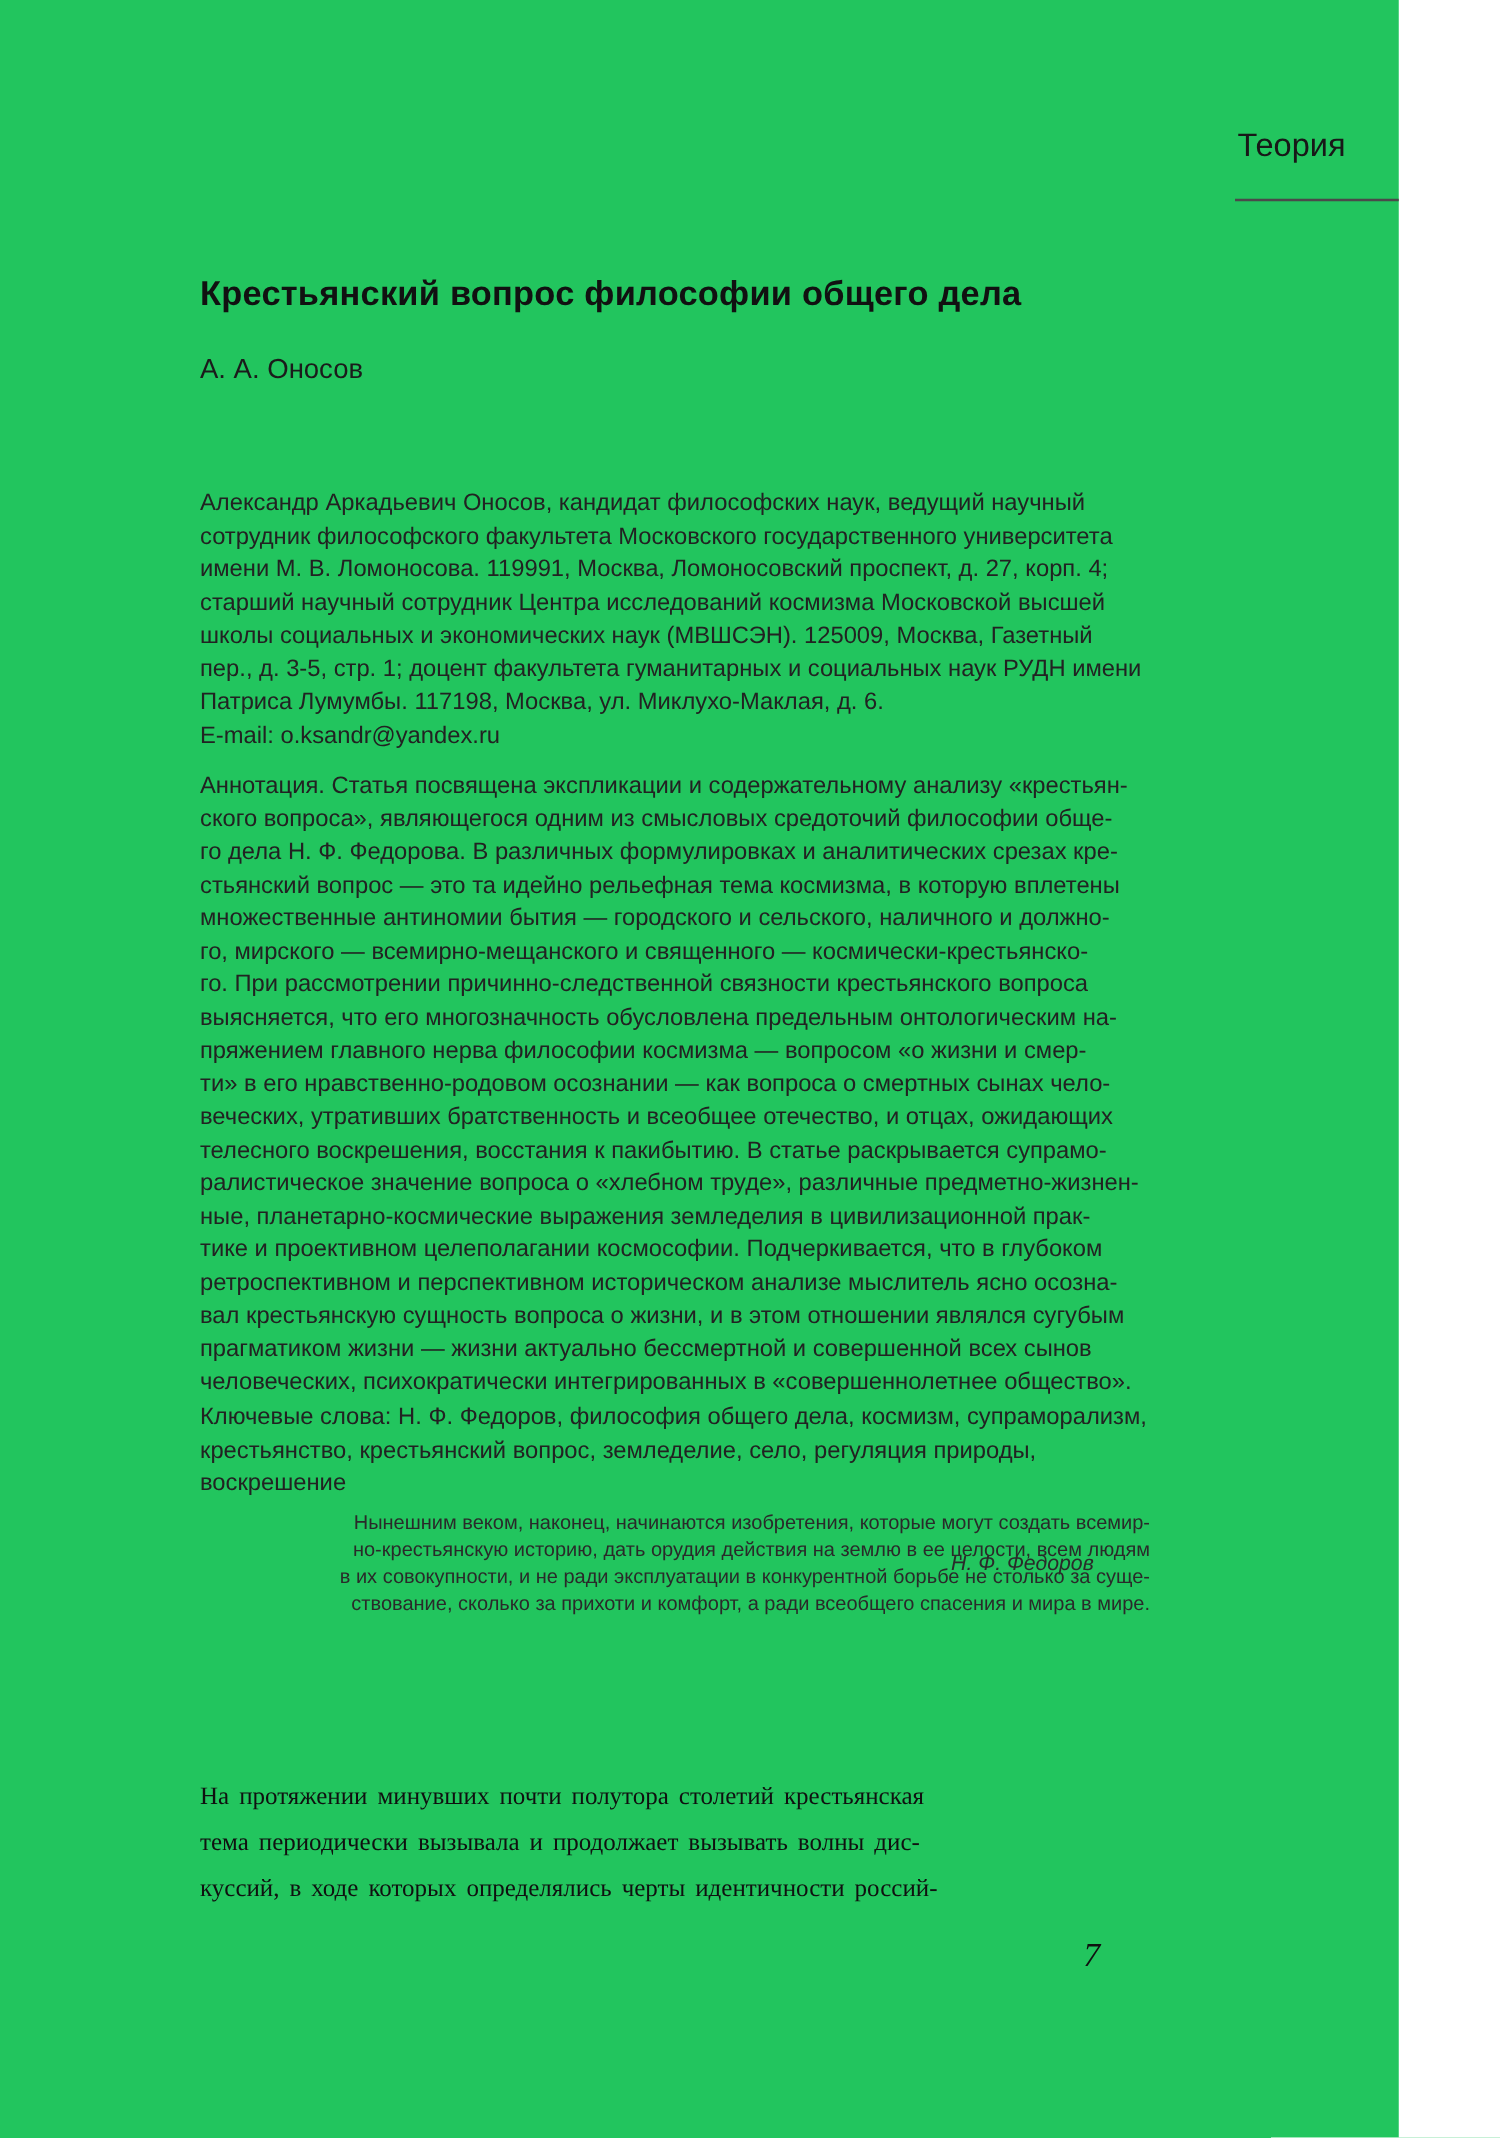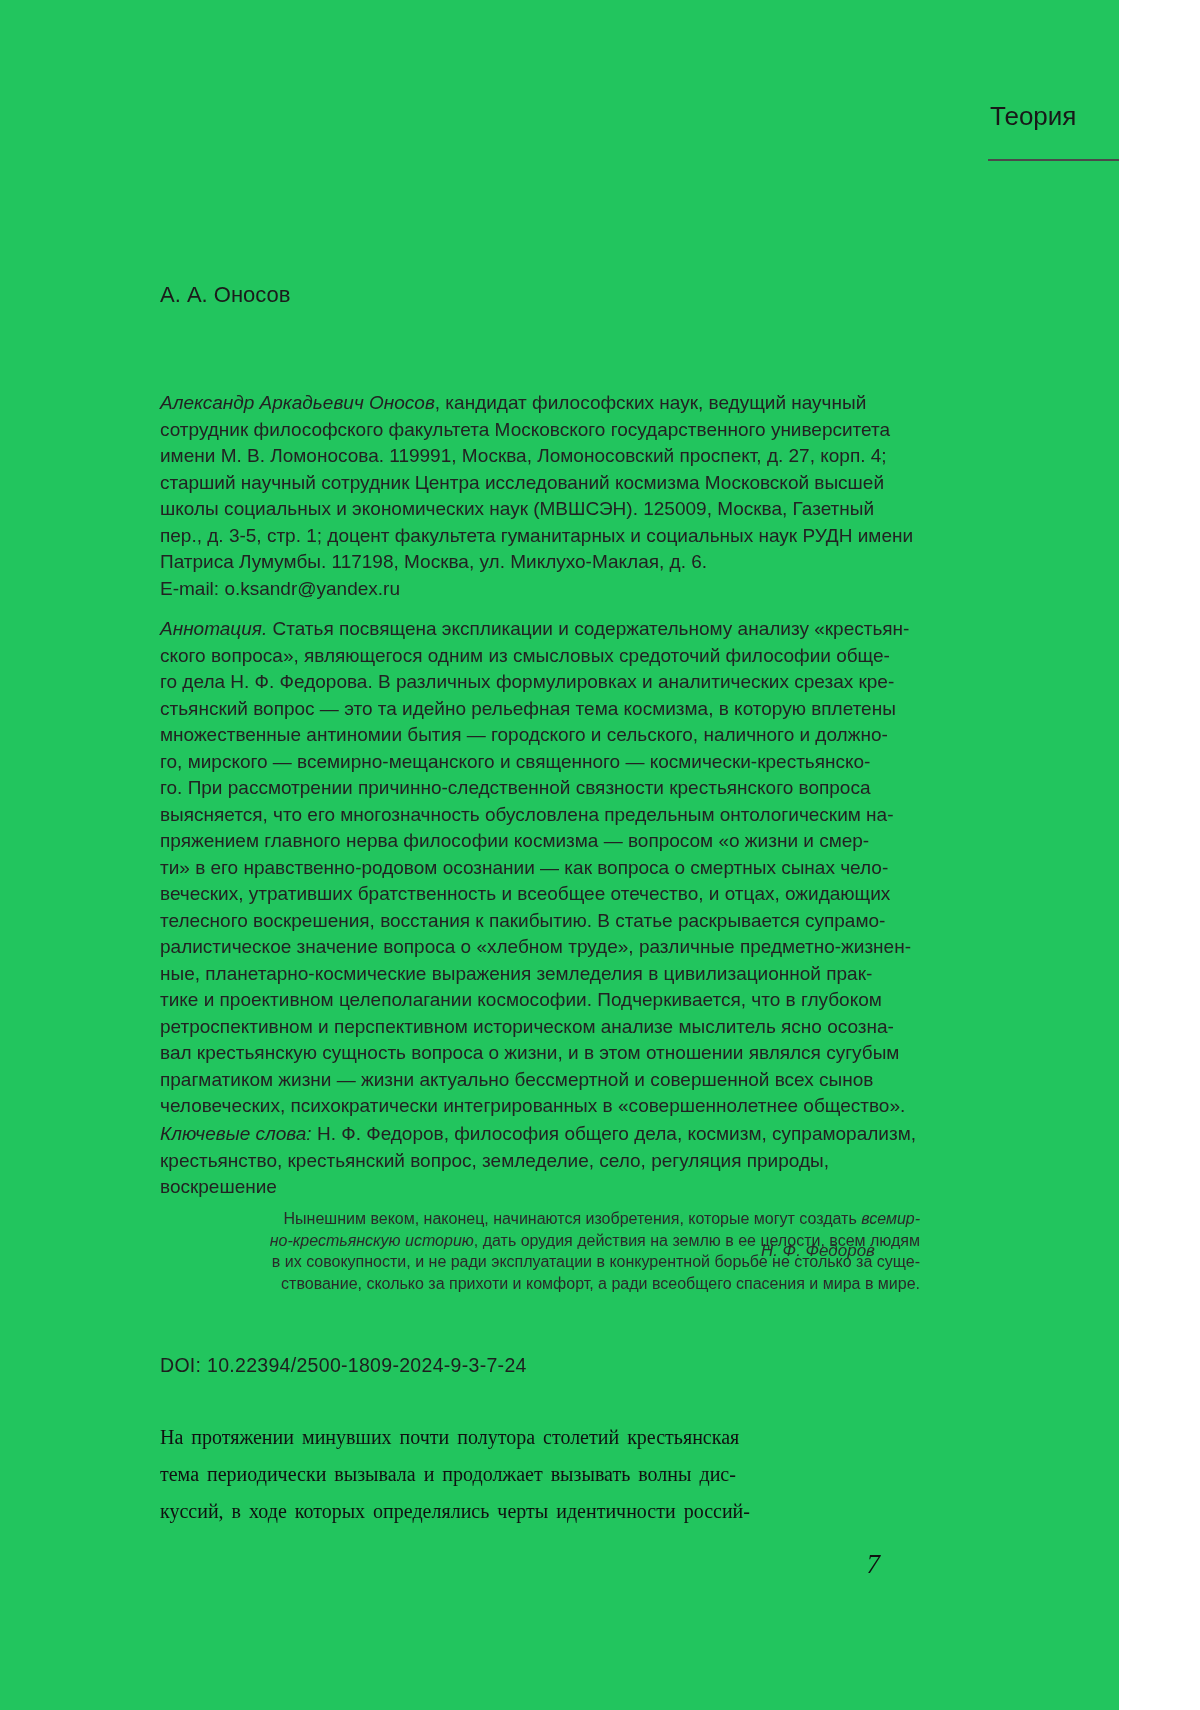--- a/index.html
+++ b/index.html
@@ -6,21 +6,21 @@
   .page {
     position: relative;
     width: 1119px;
     height: 1710px;
     background: #22c55e;
     font-family: "Liberation Sans", sans-serif;
     color: #1f1f1f;
     overflow: hidden;
   }
   .abs { position: absolute; }
-  .it { font-style: italic; }
+  .it { }
   .preline { white-space: pre-line; }
 
   .section-label {
     left: 990px; top: 101px;
     font-size: 26px; line-height: 30px;
     color: #181818;
   }
   .section-rule {
     left: 988px; top: 159px;
     width: 212px; height: 0;
@@ -99,20 +99,21 @@
 </style>
 </head>
 <body>
 
 <div class="page">
 
   <div class="abs section-label">Теория</div>
 
   <div class="abs section-rule"></div>
 
+  <h1 class="abs article-title" style="margin:0;">Крестьянский вопрос философии общего дела</h1>
 
   <div class="abs article-author">А. А. Оносов</div>
 
   <div class="abs author-info preline"><span class="it">Александр Аркадьевич Оносов</span><span>, кандидат философских наук, ведущий научный
 сотрудник философского факультета Московского государственного университета
 имени М. В. Ломоносова. 119991, Москва, Ломоносовский проспект, д. 27, корп. 4;
 старший научный сотрудник Центра исследований космизма Московской высшей
 школы социальных и экономических наук (МВШСЭН). 125009, Москва, Газетный
 пер., д. 3-5, стр. 1; доцент факультета гуманитарных и социальных наук РУДН имени
 Патриса Лумумбы. 117198, Москва, ул. Миклухо-Маклая, д. 6.
@@ -142,21 +143,20 @@
 прагматиком жизни — жизни актуально бессмертной и совершенной всех сынов
 человеческих, психократически интегрированных в «совершеннолетнее общество».</span></div>
 
   <div class="abs epigraph preline"><span>Нынешним веком, наконец, начинаются изобретения, которые могут создать </span><span class="it">всемир-
 но-крестьянскую историю</span><span>, дать орудия действия на землю в ее целости, всем людям
 в их совокупности, и не ради эксплуатации в конкурентной борьбе не столько за суще-
 ствование, сколько за прихоти и комфорт, а ради всеобщего спасения и мира в мире.</span></div>
 
   <div class="abs epigraph-attribution">Н. Ф. Федоров</div>
 
-  <div class="abs doi-line">DOI: 10.22394/2500-1809-2024-9-3-7-24</div>
 
   <div class="abs body-paragraph preline">На протяжении минувших почти полутора столетий крестьянская
 тема периодически вызывала и продолжает вызывать волны дис-
 куссий, в ходе которых определялись черты идентичности россий-</div>
 
   <div class="abs page-number">7</div>
 
 </div>
 
 </body></html>

